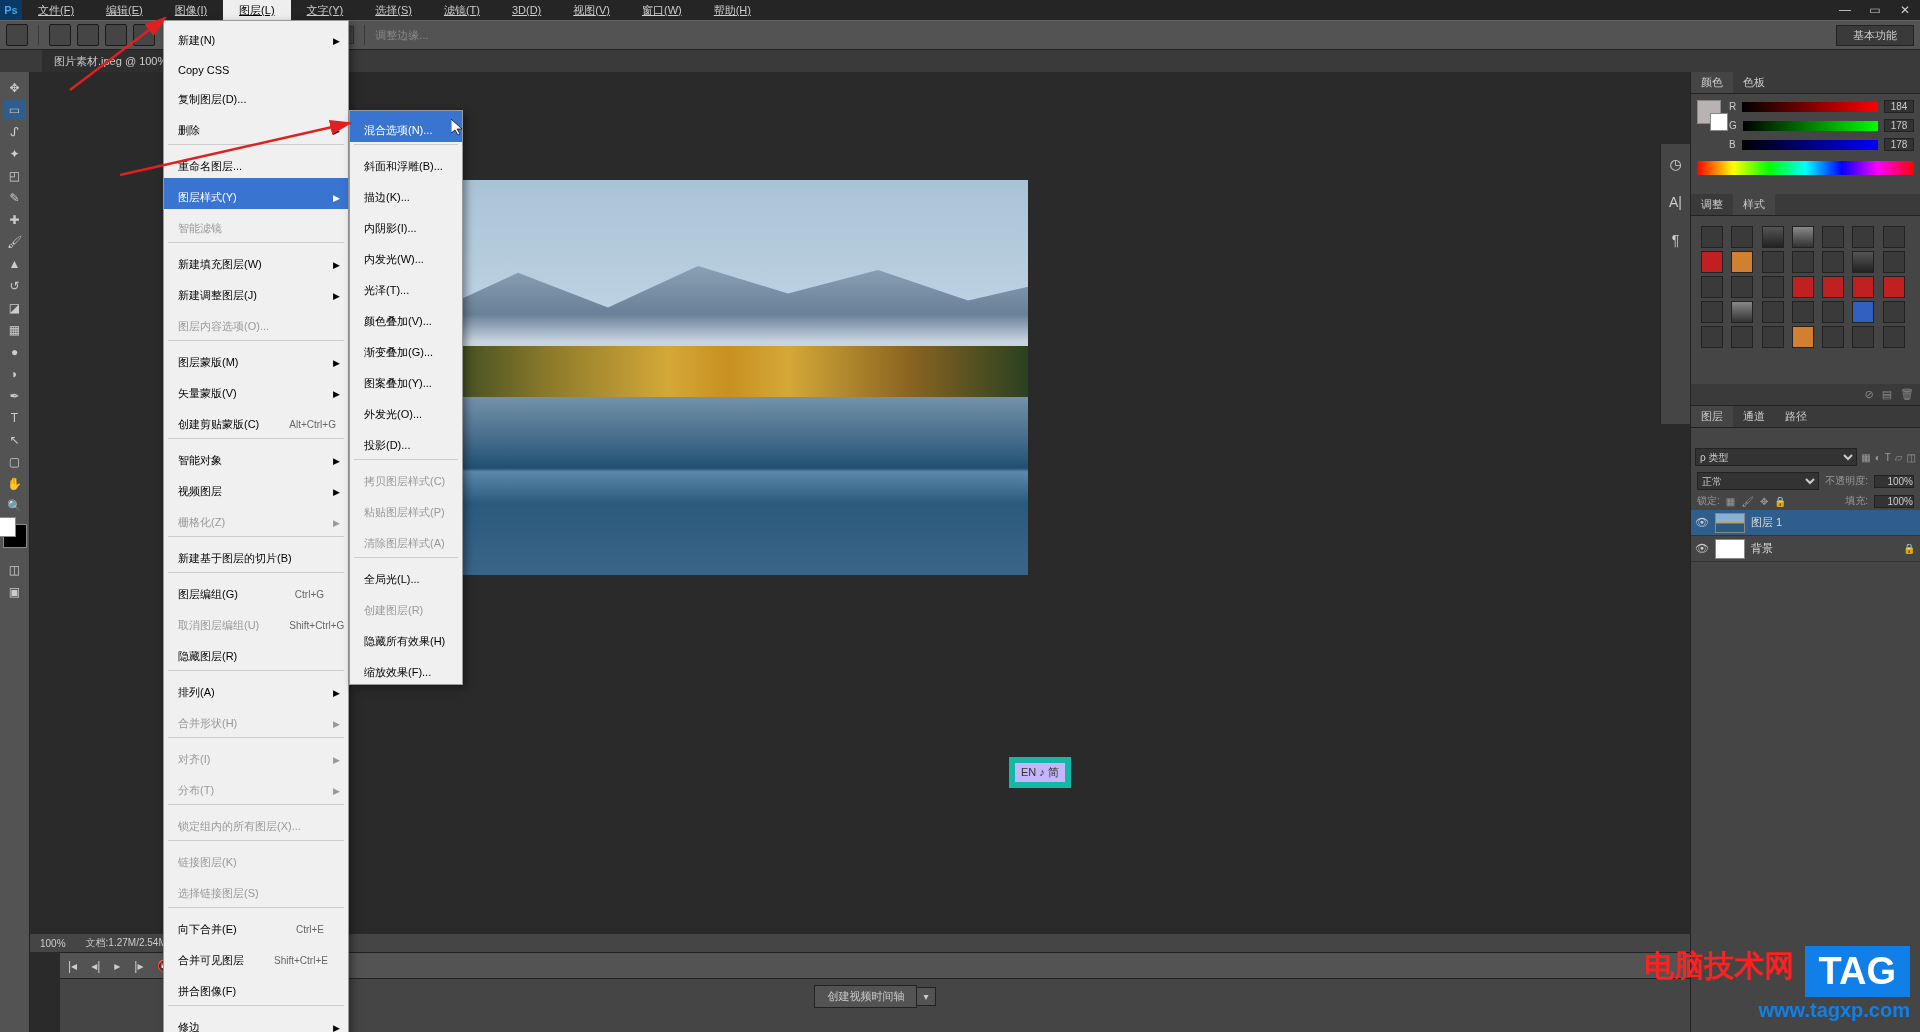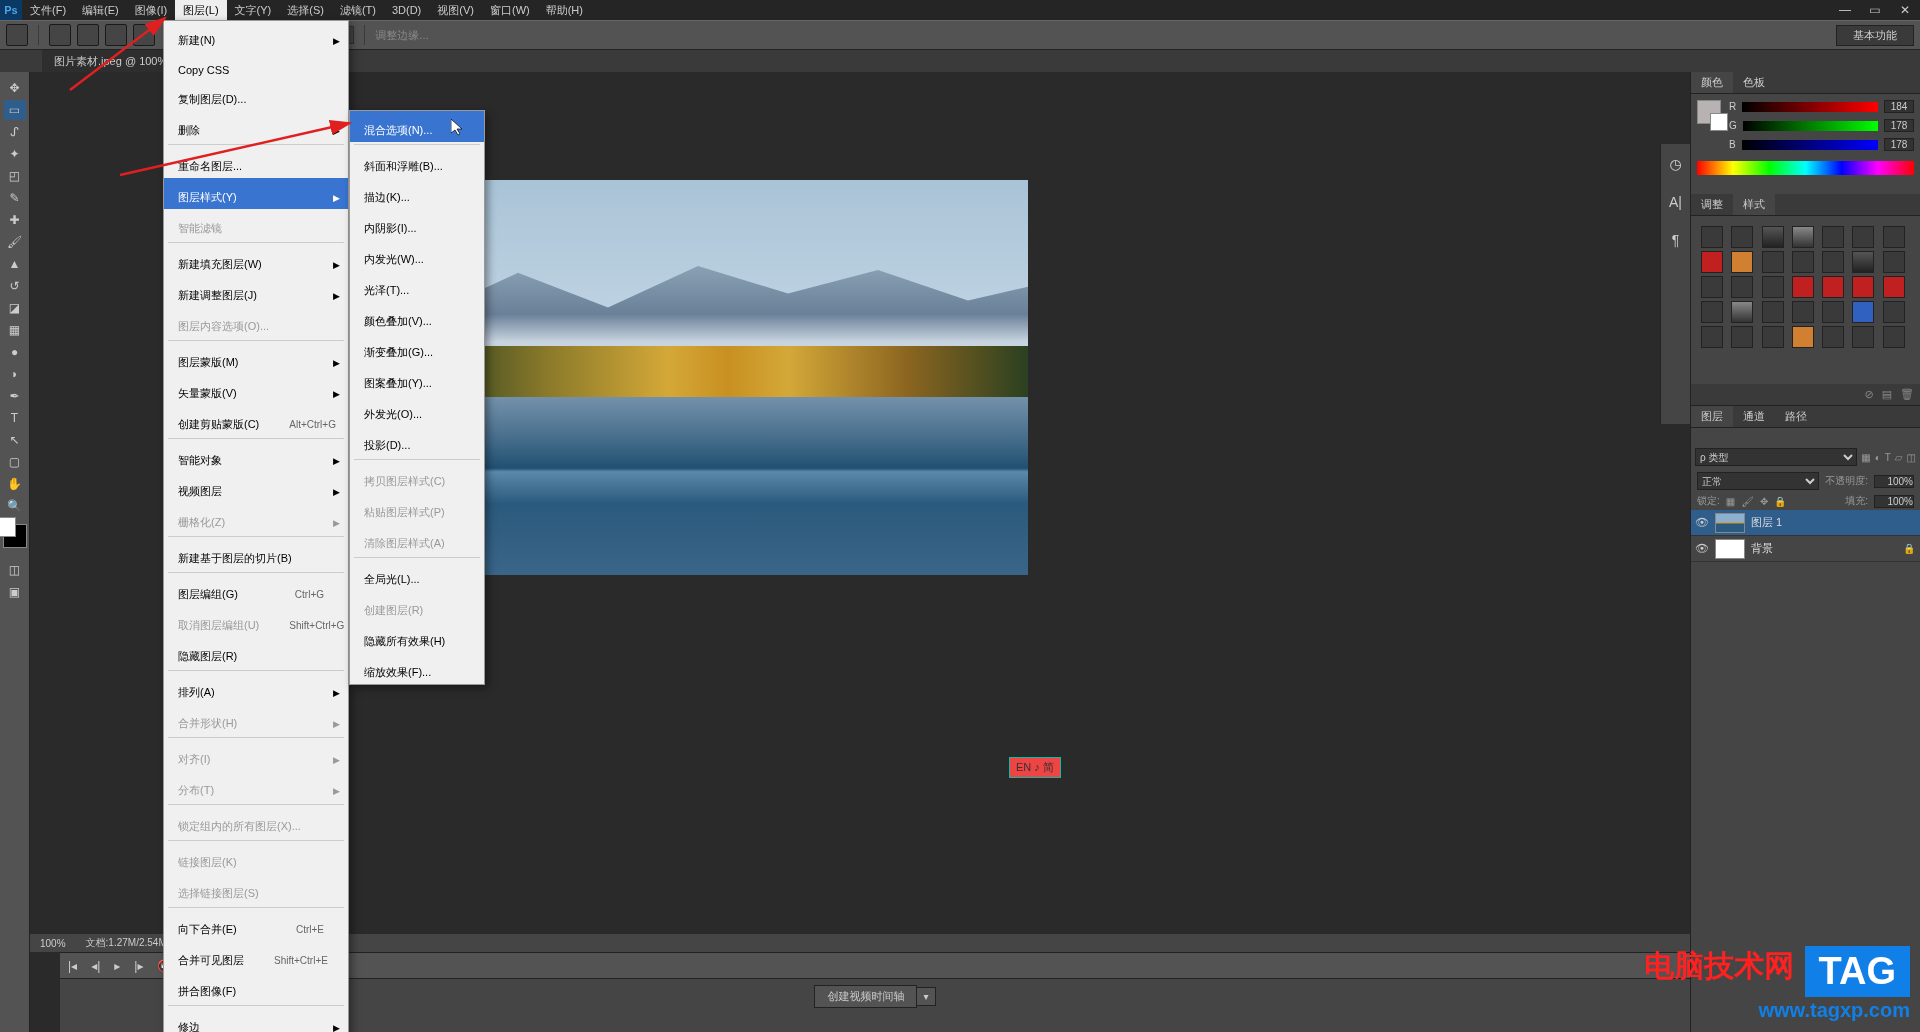--- a/index.html
+++ b/index.html
@@ -2,21 +2,21 @@
 <html><head>
 <meta charset="utf-8">
 <style>
 * { margin: 0; padding: 0; box-sizing: border-box; font-family: "Microsoft YaHei", Arial, sans-serif; user-select: none; }
 body { background: #3d3d3d; overflow: hidden; width: 1920px; height: 1032px; position: relative; }
 
 
 .titlebar { height: 20px; background: #252525; display: flex; align-items: center; color: #ccc; font-size: 11px; }
 .ps-logo { width: 22px; height: 20px; background: #0a3966; color: #4fa3e0; display: flex; align-items: center; justify-content: center; font-weight: bold; font-size: 11px; }
 .menubar { display: flex; gap: 0; }
-.menu-item { padding: 0 8px; height: 20px; line-height: 20px; cursor: pointer; }
+.menu-item { padding: 0 16px; height: 20px; line-height: 20px; cursor: pointer; text-decoration: underline; }
 .menu-item.open { background: #eee; color: #000; }
 .win-controls { margin-left: auto; display: flex; }
 .win-btn { width: 30px; height: 20px; display: flex; align-items: center; justify-content: center; color: #ccc; font-size: 12px; }
 
 
 .optionsbar { height: 30px; background: #535353; border-top: 1px solid #666; border-bottom: 1px solid #222; display: flex; align-items: center; color: #ccc; font-size: 11px; padding: 0 6px; gap: 6px; }
 .opt-icon { width: 22px; height: 22px; border: 1px solid #1a1a1a; background: #454545; border-radius: 2px; }
 .opt-sep { width: 1px; height: 20px; background: #3a3a3a; margin: 0 4px; }
 .opt-field { background: #454545; border: 1px solid #333; height: 18px; width: 40px; color: #ccc; font-size: 11px; }
 .workspace-switch { margin-left: auto; background: #3a3a3a; padding: 2px 16px; border: 1px solid #222; }
@@ -102,27 +102,27 @@
 
 .dropdown { position: absolute; background: #f0f0f0; border: 1px solid #999; box-shadow: 3px 3px 8px rgba(0,0,0,0.4); color: #000; font-size: 11px; z-index: 100; }
 .dd-item { padding: 12px 24px 4px 14px; display: flex; justify-content: space-between; align-items: center; white-space: nowrap; cursor: pointer; position: relative; }
 .dd-item.highlighted { background: #3874d0; color: #fff; }
 .dd-item.disabled { color: #999; }
 .dd-sep { height: 1px; background: #ccc; margin: 2px 4px; }
 .dd-arrow { position: absolute; right: 8px; font-size: 9px; }
 .dd-shortcut { color: #666; margin-left: 30px; font-size: 10px; }
 
 .layer-menu { left: 163px; top: 20px; width: 186px; }
-.style-submenu { left: 349px; top: 110px; width: 136px; }
+.style-submenu { left: 349px; top: 110px; width: 114px; }
 
 
 .arrow-svg { position: absolute; pointer-events: none; z-index: 200; }
 
 
-.ime-badge { position: absolute; left: 1009px; top: 757px; background: #ef4444; border: 1px solid #14b8a6; padding: 2px 6px; font-size: 11px; color: #333; }
+.ime-badge { position: absolute; left: 1009px; top: 757px; background: #c4b5fd; border: 6px solid #14b8a6; padding: 2px 6px; font-size: 11px; color: #333; }
 
 
 .watermark { position: absolute; right: 10px; bottom: 10px; text-align: right; }
 .wm-text { color: #ff2020; font-size: 30px; font-weight: bold; font-family: "SimHei", sans-serif; }
 .wm-tag { display: inline-block; background: #1080e8; color: #fff; font-size: 38px; font-weight: bold; padding: 4px 14px; margin-left: 6px; vertical-align: top; }
 .wm-url { color: #1080e8; font-size: 20px; font-weight: bold; margin-top: 2px; }
 
 
 .panel-iconrow { height: 22px; background: #3a3a3a; display: flex; justify-content: flex-end; align-items: center; gap: 8px; padding: 0 6px; color: #888; font-size: 11px; border-bottom: 1px solid #222; }
 </style>

